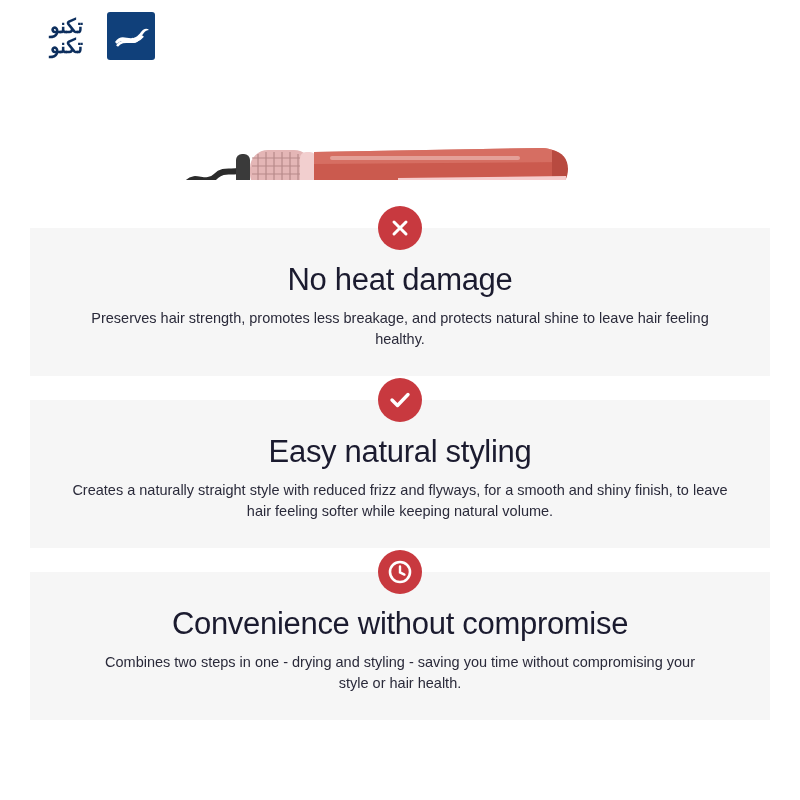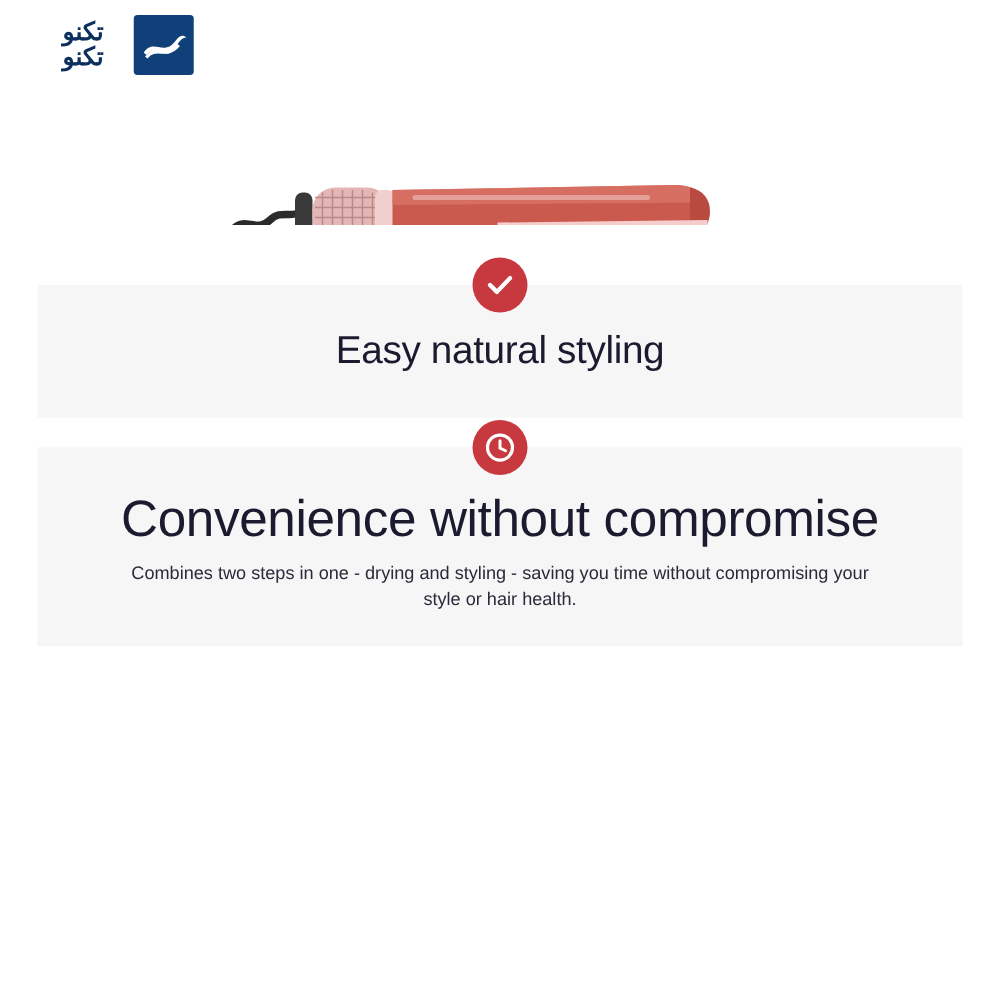--- a/index.html
+++ b/index.html
@@ -88,21 +88,21 @@
   .badge svg { display: block; }
 
   .f-title {
     color: #1b1b2f;
     font-weight: normal;
     letter-spacing: -0.3px;
     margin-bottom: 10px;
   }
   .f-title.t1 { font-size: 31px; }
   .f-title.t2 { font-size: 31px; }
-  .f-title.t3 { font-size: 41px; }
+  .f-title.t3 { font-size: 31px; }
   .f-desc {
     color: #2a2a3a;
     font-size: 14.5px;
     line-height: 1.45;
     max-width: 620px;
     margin: 0 auto;
   }
   .f-desc.wide { max-width: 700px; }
 </style>
 </head>
@@ -155,28 +155,38 @@
       <path d="M398 108 L566 106 C566 126, 556 138, 540 138 L420 138 C406 138, 398 126, 398 108 Z" fill="#f6cdcd"></path>
 
       <path d="M412 120 C418 134, 440 134, 446 120 Z" fill="#cb5a4e"></path>
 
       <rect x="330" y="86" width="190" height="4" rx="2" fill="#ffffff" opacity="0.35"></rect>
     </svg>
   </div>
 
   <div class="features">
 
+    <div class="feature">
+      <div class="badge">
+        <svg width="22" height="22" viewBox="0 0 22 22">
+          <path d="M5 5 L17 17 M17 5 L5 17" stroke="#ffffff" stroke-width="3" stroke-linecap="round"></path>
+        </svg>
+      </div>
+      <div class="f-title t1">No heat damage</div>
+      <div class="f-desc">Preserves hair strength, promotes less breakage, and protects natural shine to leave hair feeling healthy.</div>
+    </div>
 
     <div class="feature">
       <div class="badge">
         <svg width="24" height="22" viewBox="0 0 24 22">
           <path d="M4 11 L9.5 16.5 L20 5.5" stroke="#ffffff" stroke-width="3.4" fill="none" stroke-linecap="round" stroke-linejoin="round"></path>
         </svg>
       </div>
       <div class="f-title t2">Easy natural styling</div>
+      <div class="f-desc wide">Creates a naturally straight style with reduced frizz and flyways, for a smooth and shiny finish, to leave hair feeling softer while keeping natural volume.</div>
     </div>
 
     <div class="feature">
       <div class="badge">
         <svg width="26" height="26" viewBox="0 0 26 26">
           <circle cx="13" cy="13" r="10" fill="none" stroke="#ffffff" stroke-width="2.6"></circle>
           <path d="M13 7.5 L13 13.4 L17.4 15.6" stroke="#ffffff" stroke-width="2.4" fill="none" stroke-linecap="round"></path>
         </svg>
       </div>
       <div class="f-title t3">Convenience without compromise</div>

